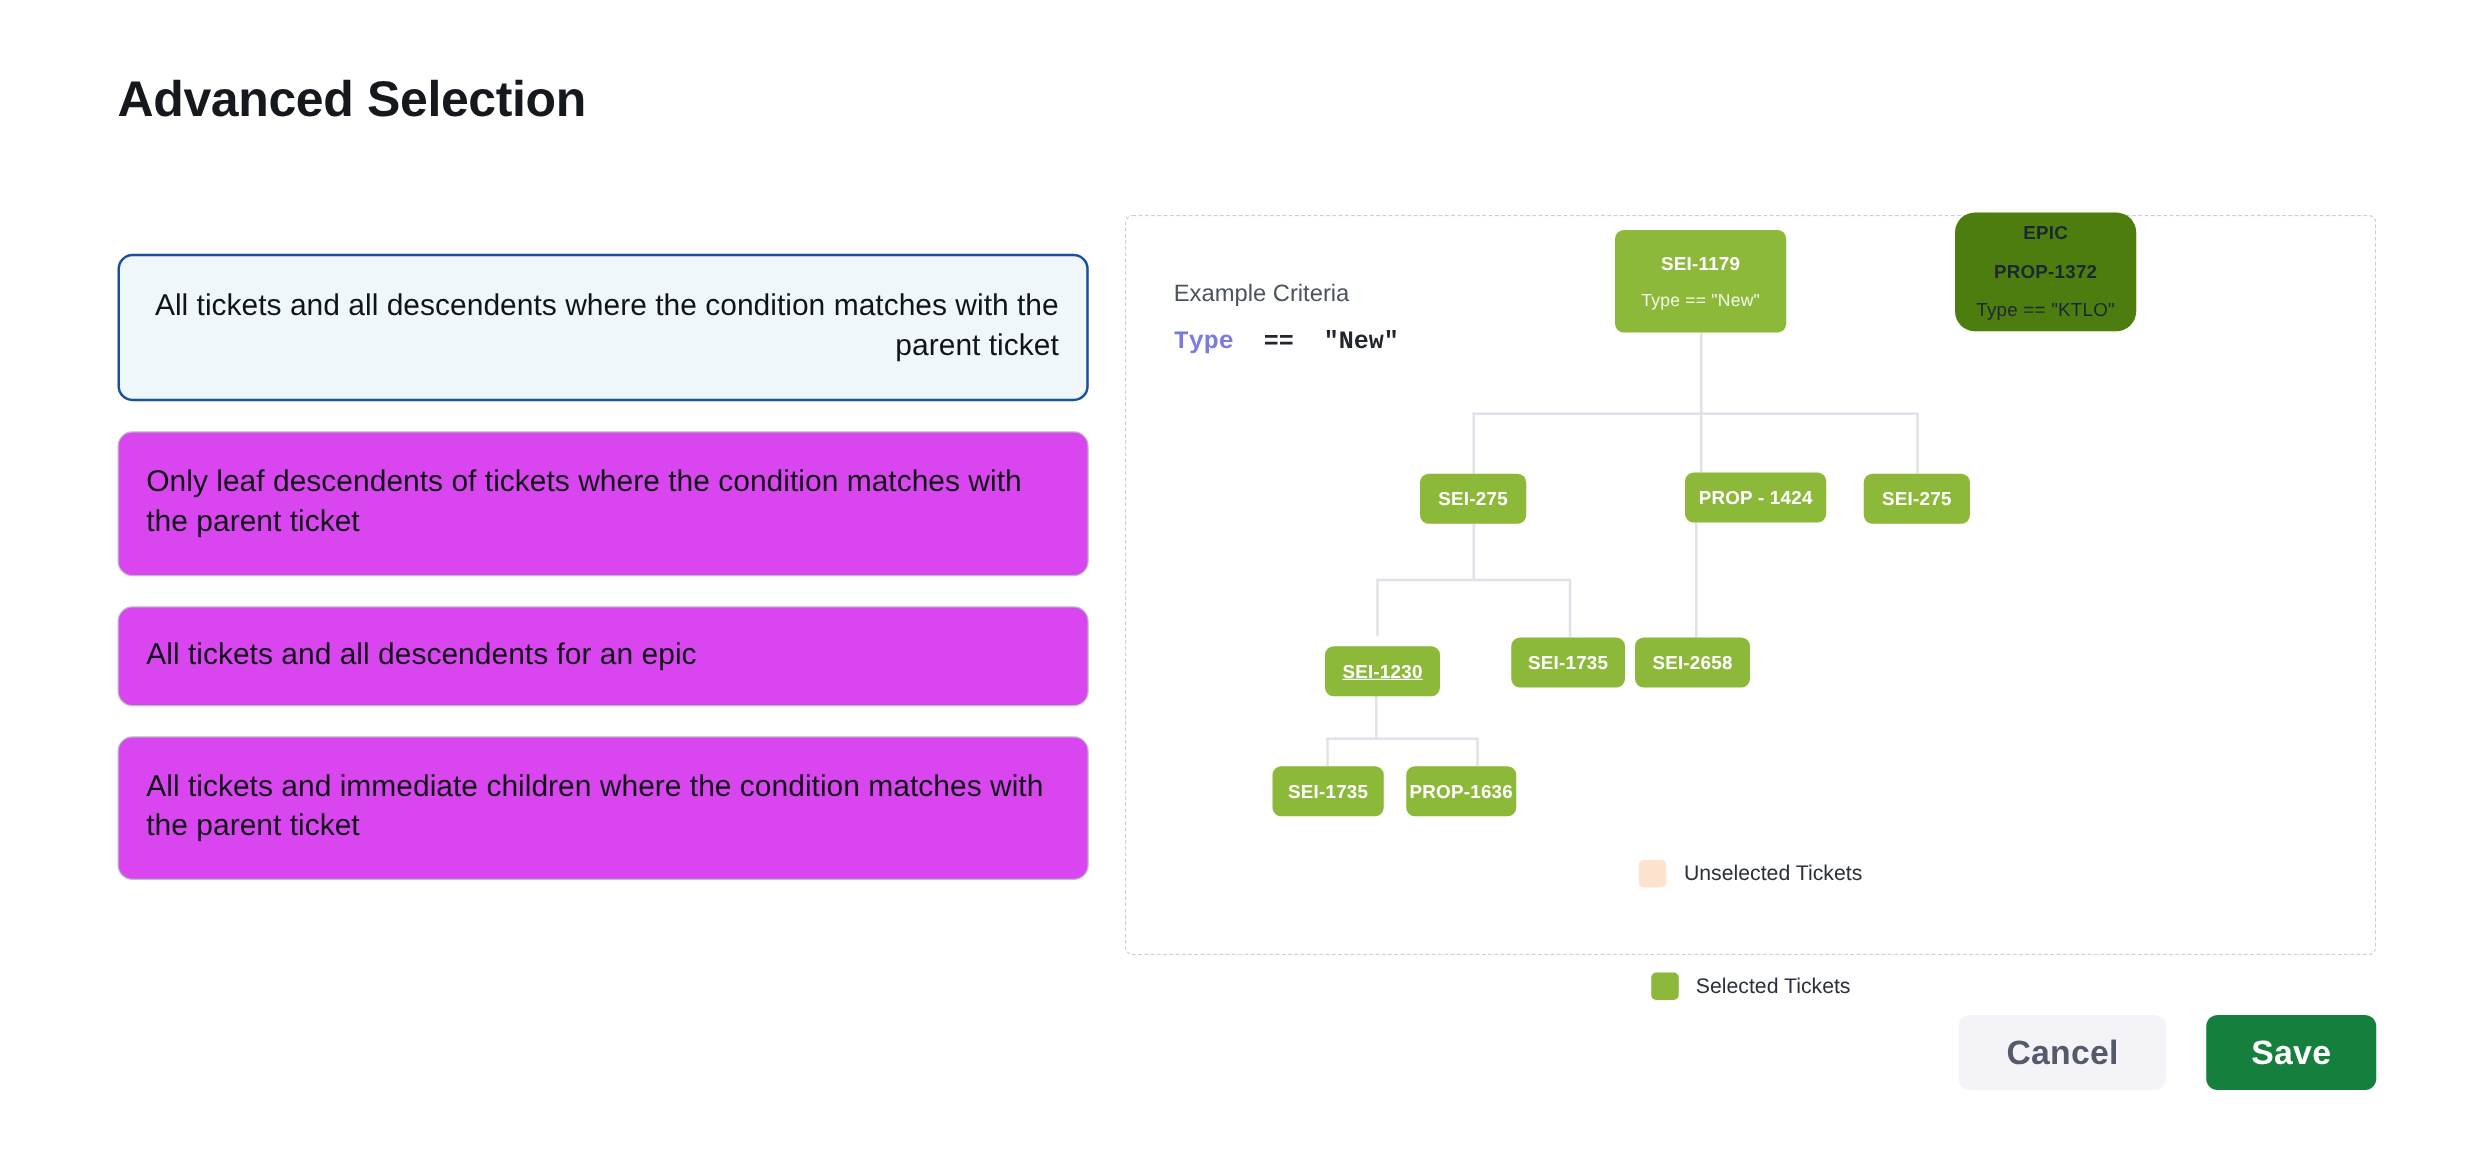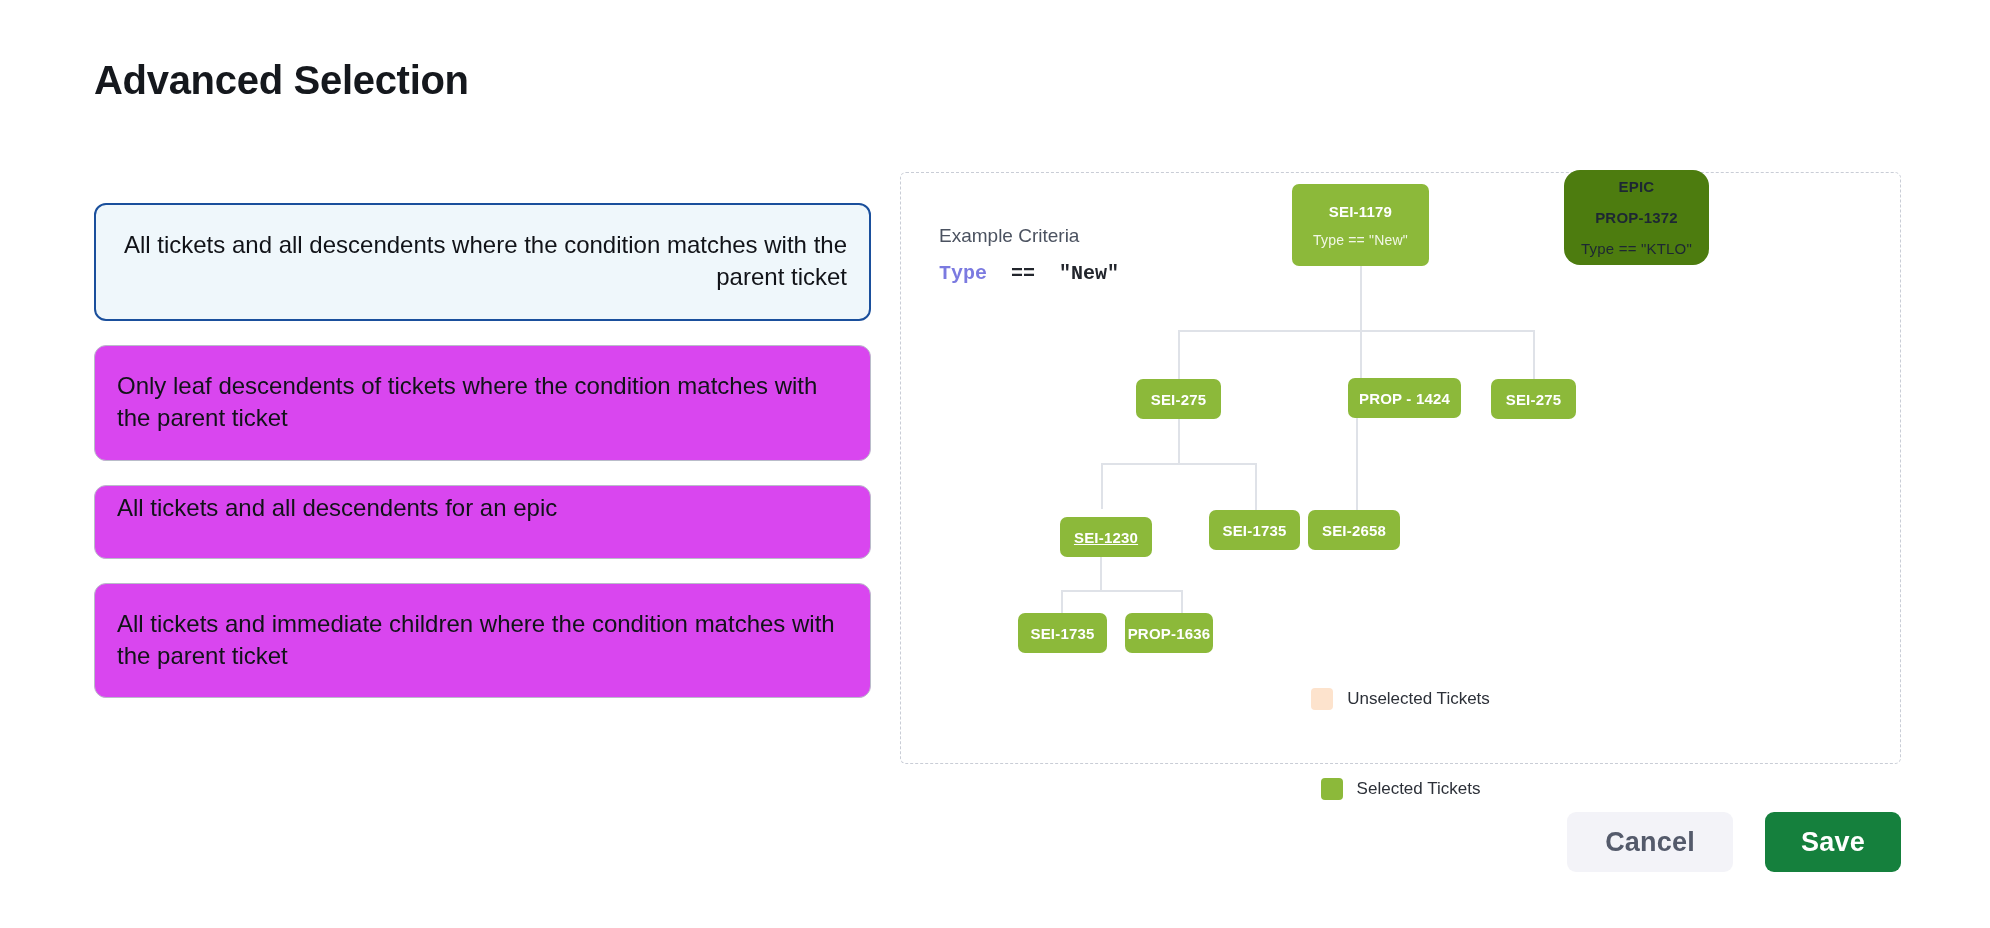--- a/index.html
+++ b/index.html
@@ -56,21 +56,21 @@
 
   .option-label {
     font-size: 24px;
     line-height: 1.33;
     color: #111318;
     font-weight: 400;
   }
 
   .option-card.one   { min-height: 116px; }
   .option-card.two   { min-height: 112px; }
-  .option-card.three { min-height: 74px; padding-top: 6px; padding-bottom: 24px; }
+  .option-card.three { min-height: 74px; padding-top: 22px; padding-bottom: 24px; }
   .option-card.four  { min-height: 112px; }
 
   
   .diagram-panel {
     position: absolute;
     left: 900px;
     top: 172px;
     width: 1001px;
     height: 592px;
     border: 1.6px dashed #c9cdd6;

